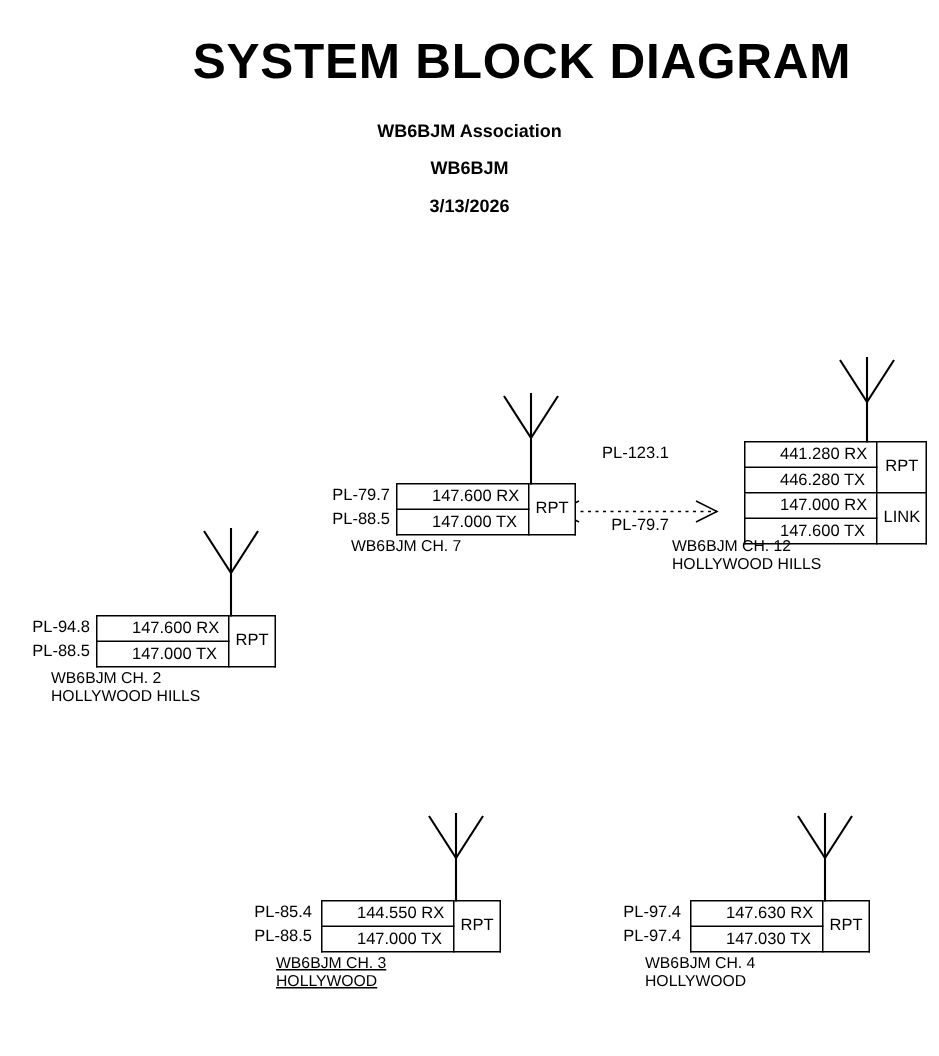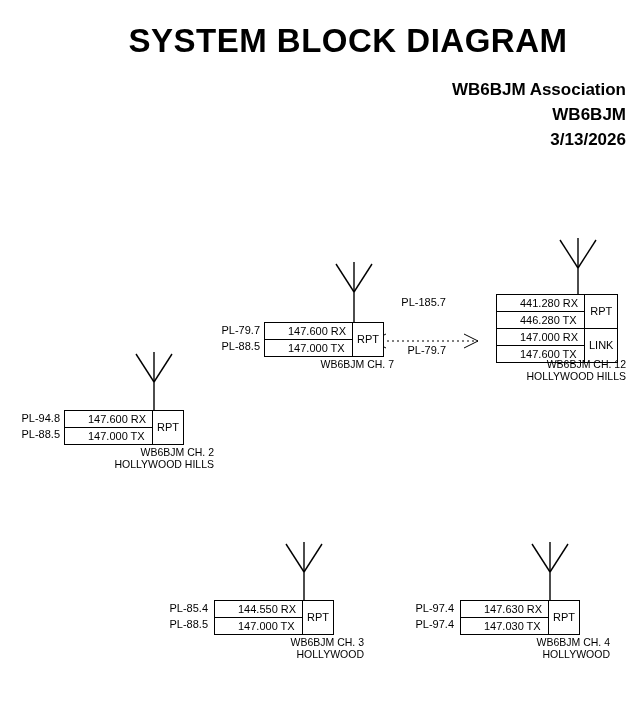--- a/index.html
+++ b/index.html
@@ -30,22 +30,22 @@
     text-align: center;
     font-size: 33px;
     font-weight: bold;
     letter-spacing: 0.5px;
     padding-left: 35px;
   }
   .subtitle {
     position: absolute;
     left: 0;
     width: 626px;
-    text-align: right;
-    font-size: 17px;
+    text-align: center;
+    font-size: 12px;
     font-weight: bold;
   }
   .sub1 { top: 80px; }
   .sub2 { top: 105px; }
   .sub3 { top: 130px; }
 
   
   .node {
     position: absolute;
   }
@@ -76,21 +76,21 @@
     text-align: right;
     font-size: 11px;
     line-height: 16px;
     white-space: nowrap;
   }
   .pl-labels div { height: 16px; }
   .caption {
     position: absolute;
     font-size: 10.5px;
     line-height: 12px;
-    text-align: right;
+    text-align: left;
     white-space: nowrap;
   }
 
   
   .antenna {
     position: absolute;
   }
 
   
   .linkline {
@@ -149,21 +149,21 @@
 
   <div class="node">
     <svg class="antenna" style="left:556px; top:238px;" width="44" height="62">
       <line x1="22" y1="62" x2="22" y2="28" stroke="#000" stroke-width="1.4"></line>
       <line x1="22" y1="30" x2="4" y2="2" stroke="#000" stroke-width="1.4"></line>
       <line x1="22" y1="30" x2="22" y2="0" stroke="#000" stroke-width="1.4"></line>
       <line x1="22" y1="30" x2="40" y2="2" stroke="#000" stroke-width="1.4"></line>
     </svg>
 
     <div class="pl-labels" style="left:386px; top:294px; width:60px;">
-      <div>PL-185.7</div>
+      <div>PL-123.1</div>
     </div>
     <div class="pl-labels" style="left:386px; top:342px; width:60px;">
       <div>PL-79.7</div>
     </div>
 
     <table class="freq-table" style="position:absolute; left:496px; top:294px;">
       <tbody>
           <tr>
         <td class="freq">441.280 RX</td>
         <td class="tag" rowspan="2">RPT</td>
@@ -236,21 +236,21 @@
           <tr>
         <td class="freq">144.550 RX</td>
         <td class="tag" rowspan="2">RPT</td>
       </tr>
       <tr>
         <td class="freq">147.000 TX</td>
       </tr>
     </tbody>
       </table>
 
-    <div class="caption" style="left:184px; top:636px; width:180px;">
+    <div class="caption" style="left:184px; top:636px; width:180px;text-decoration:underline;">
       <div>WB6BJM CH. 3</div>
       <div>HOLLYWOOD</div>
     </div>
   </div>
 
   <div class="node">
     <svg class="antenna" style="left:528px; top:542px;" width="44" height="62">
       <line x1="22" y1="62" x2="22" y2="28" stroke="#000" stroke-width="1.4"></line>
       <line x1="22" y1="30" x2="4" y2="2" stroke="#000" stroke-width="1.4"></line>
       <line x1="22" y1="30" x2="22" y2="0" stroke="#000" stroke-width="1.4"></line>

